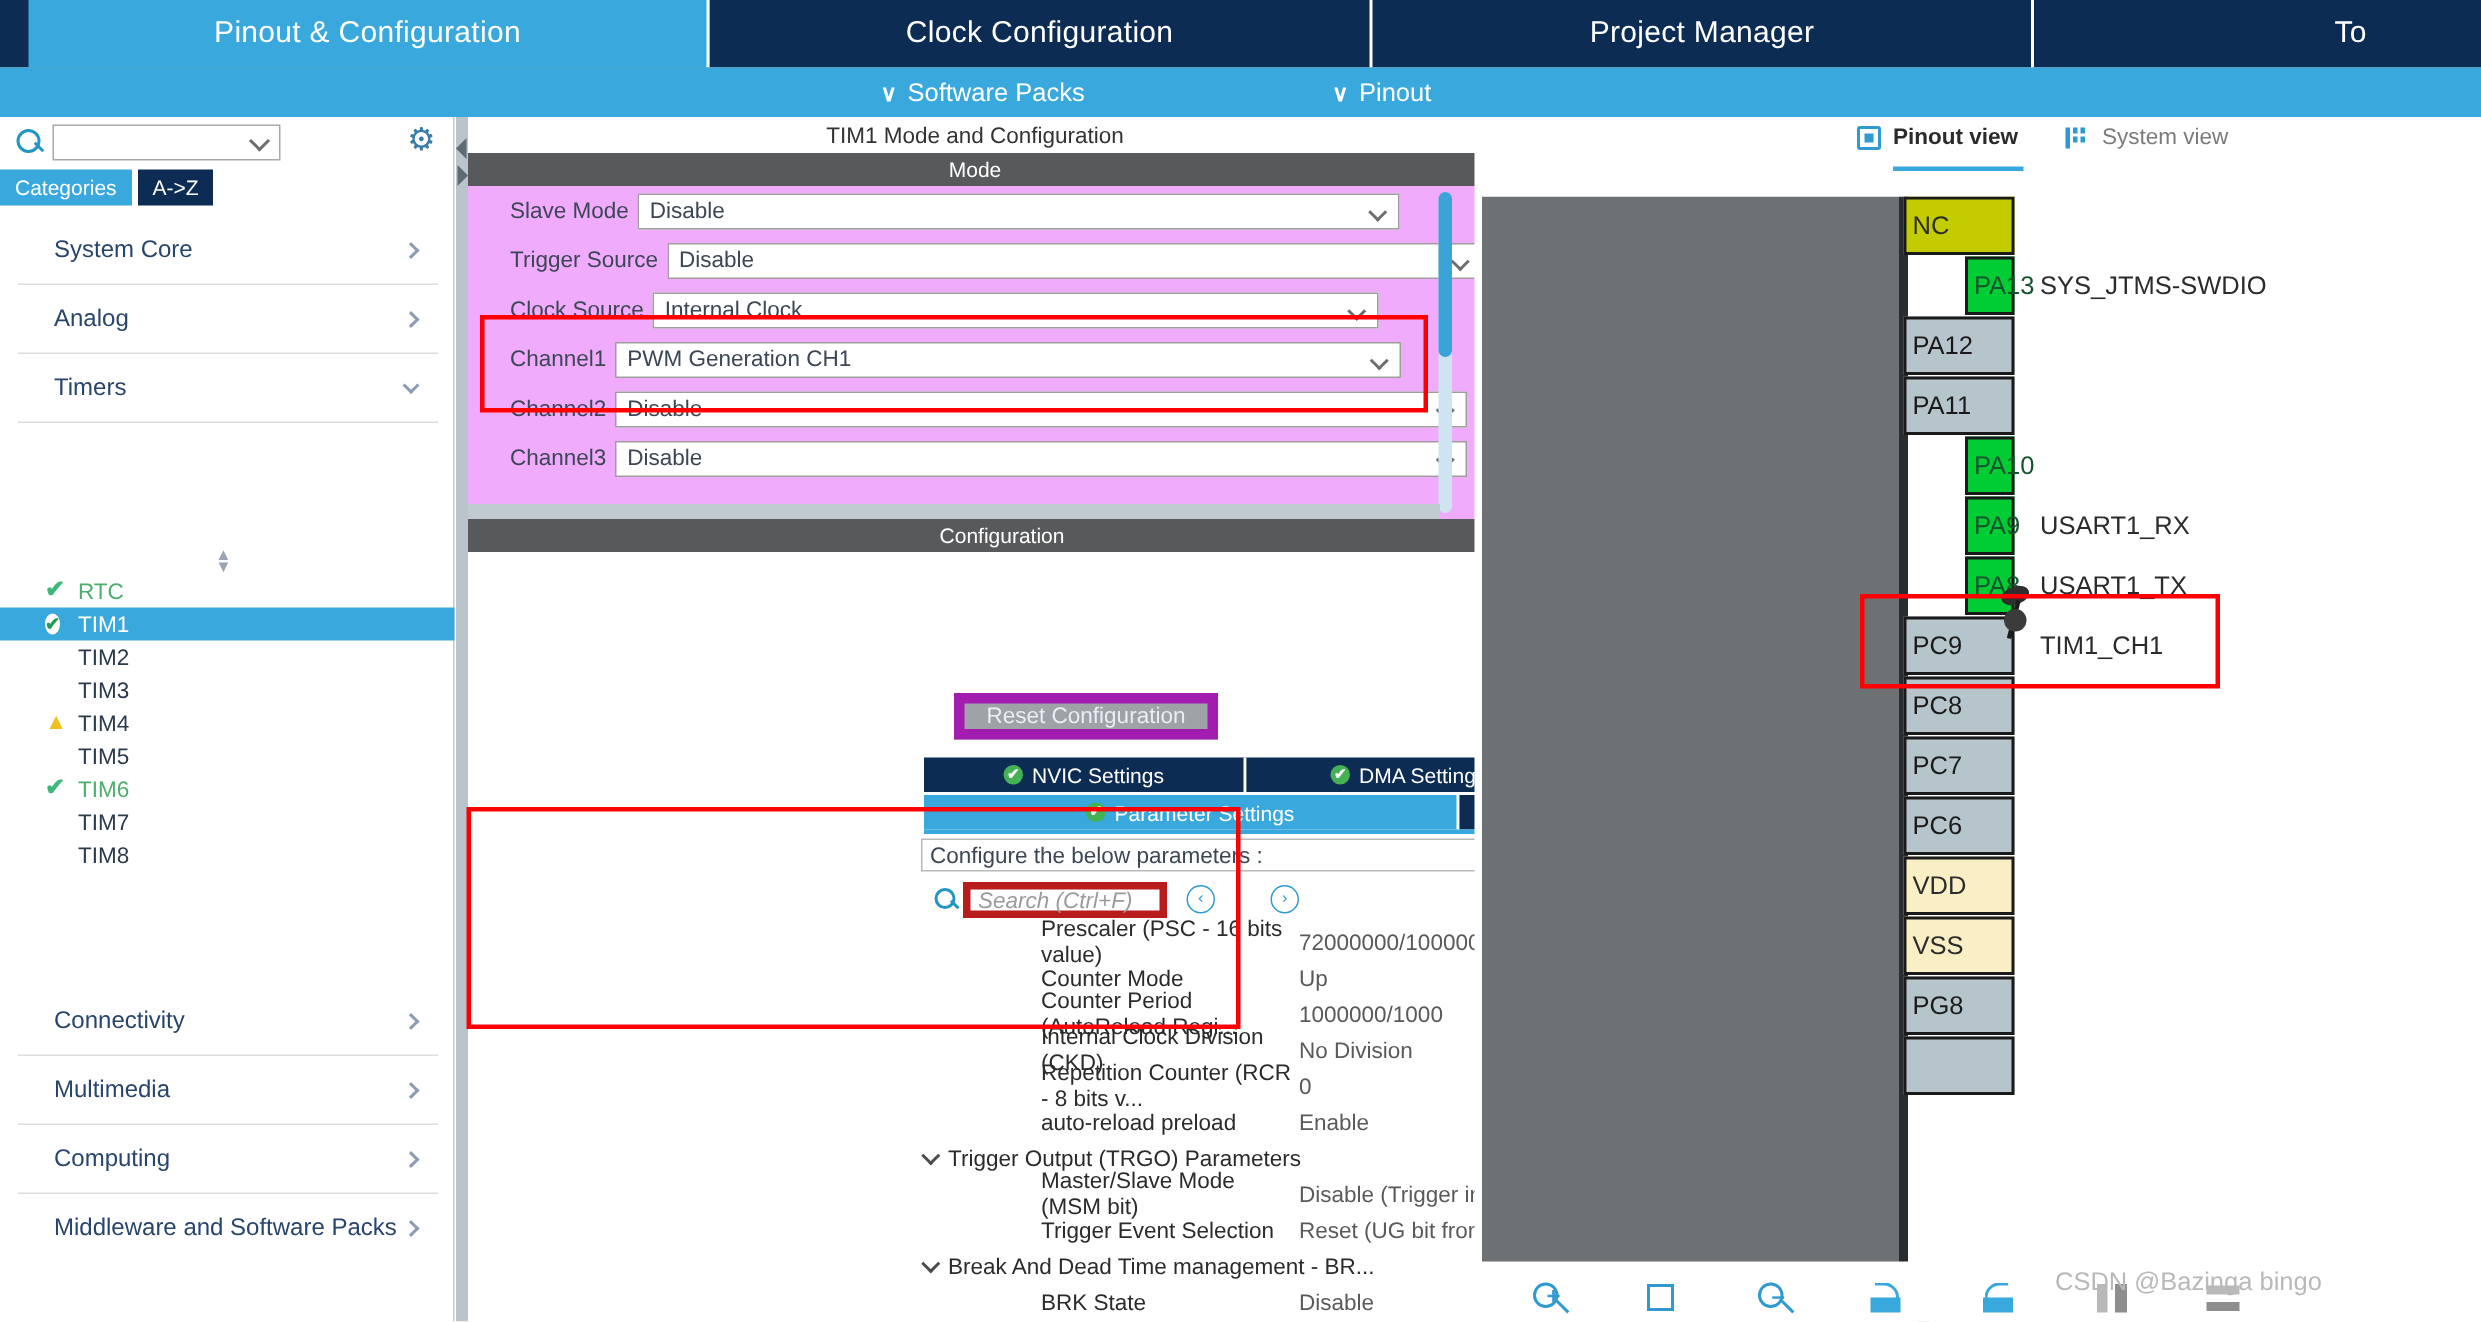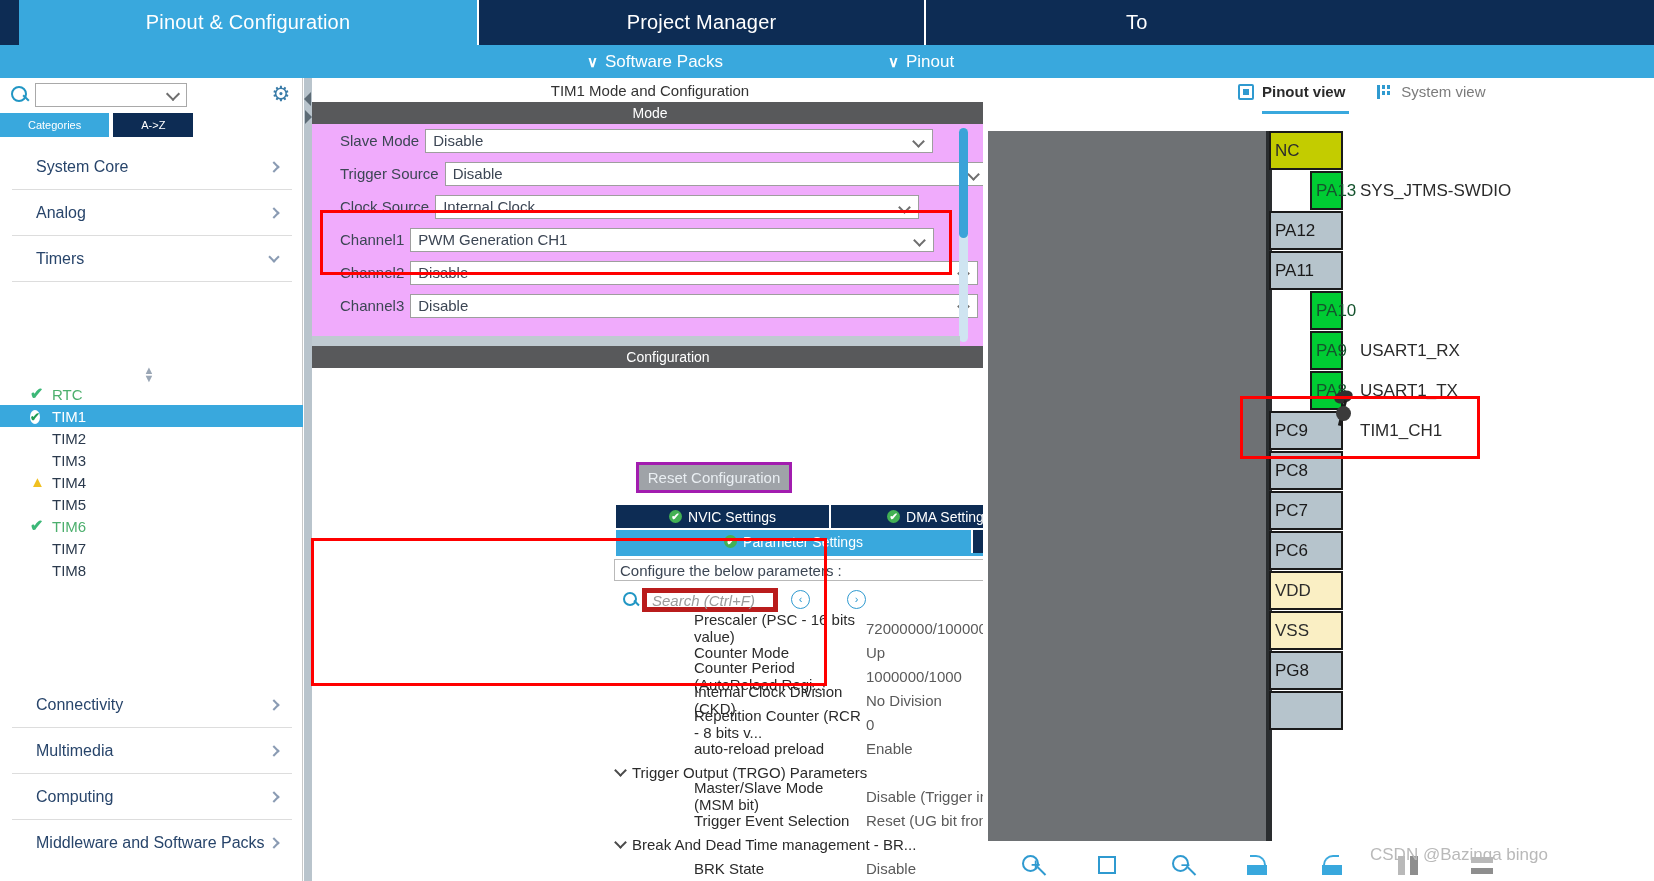--- a/index.html
+++ b/index.html
@@ -70,22 +70,22 @@
     border-left: 2px solid #6e6e6e; border-bottom: 2px solid #6e6e6e;
     transform: rotate(-45deg);
   }
   .gear {
     position: absolute; left: 270px; top: 5px; width: 22px; height: 22px;
     color: #3a7ca8; font-size: 21px; line-height: 22px; text-align: center;
   }
 
   .cat-tabs { position: absolute; left: 0; top: 35px; height: 24px; display: flex; }
   .cat-tab {
-    height: 24px; padding: 0 28px; display: flex; align-items: center;
-    font-size: 11px; color: #ffffff;
+    height: 24px; padding: 0 10px; display: flex; align-items: center;
+    font-size: 14px; color: #ffffff;
   }
   .cat-tab.sel { background: #39a8dd; }
   .cat-tab.unsel { background: #0d2c54; margin-left: 4px; }
 
   .catlist { position: absolute; left: 12px; top: 66px; width: 280px; }
   .catrow {
     height: 46px; display: flex; align-items: center; justify-content: space-between;
     border-bottom: 1px solid #dddddd; padding: 0 14px 0 24px;
     font-size: 16px; color: #28456b;
   }
@@ -105,21 +105,21 @@
   .periph.sel { background: #39a8dd; color: #ffffff; }
   .periph.ok { color: #4caf6d; }
   .pmark { position: absolute; left: 30px; top: 2px; width: 18px; height: 18px; }
   .tick-plain { color: #3cb878; font-size: 16px; font-weight: bold; line-height: 18px; }
   .tick-circ {
     width: 16px; height: 16px; border-radius: 50%; background: #ffffff;
     color: #1f9d55; font-size: 12px; font-weight: bold; line-height: 16px; text-align: center;
   }
   .warn { color: #f0c020; font-size: 15px; line-height: 18px; }
 
-  .catlist2 { position: absolute; left: 12px; top: 604px; width: 280px; }
+  .catlist2 { position: absolute; left: 12px; top: 580px; width: 280px; }
 
   
   .midpanel {
     position: absolute; left: 304px; top: 78px; width: 684px; height: 803px;
     background: #ffffff;
   }
   .mid-splitter {
     position: absolute; left: 0; top: 0; width: 8px; height: 803px; background: #b9c4cc;
   }
   .mid-splitter .harrowL {
@@ -175,24 +175,24 @@
   .mode-scroll .thumb {
     position: absolute; left: 0; top: 0; width: 9px; height: 110px;
     background: #3aa3d8; border-radius: 5px;
   }
   .mode-bottom-bar {
     position: absolute; left: 8px; top: 258px; width: 648px; height: 10px; background: #bfcad1;
   }
 
   
   .resetbtn {
-    position: absolute; left: 332px; top: 384px; width: 156px; height: 31px;
+    position: absolute; left: 332px; top: 384px; width: 176px; height: 31px;
     background: #9fa3a8; color: #e9eef2; font-size: 15px;
     display: flex; align-items: center; justify-content: center;
-    border: 3px solid #a21caf;
+    border: 7px solid #a21caf;
   }
   .tabrow1 { position: absolute; left: 312px; top: 427px; display: flex; }
   .tabrow2 { position: absolute; left: 312px; top: 452px; display: flex; }
   .cfgtab {
     height: 23px; background: #0d2c54; color: #ffffff; font-size: 14px;
     display: flex; align-items: center; justify-content: center; gap: 6px;
     border-right: 2px solid #ffffff;
   }
   .cfgtab.active { background: #39a8dd; }
   .okdot {
@@ -403,20 +403,23 @@
   }
 </style>
 </head>
 <body>
 
 <div id="app">
 
   <div class="topbar">
     <div class="maintab t1 active">
         <span>Pinout &amp; Configuration</span>
+      </div>
+    <div class="maintab t2">
+        <span>Clock Configuration</span>
       </div>
     <div class="maintab t3">
         <span>Project Manager</span>
       </div>
     <div class="maintab t4">
         <span>To</span>
       </div>
   </div>
 
   <div class="subbar">

